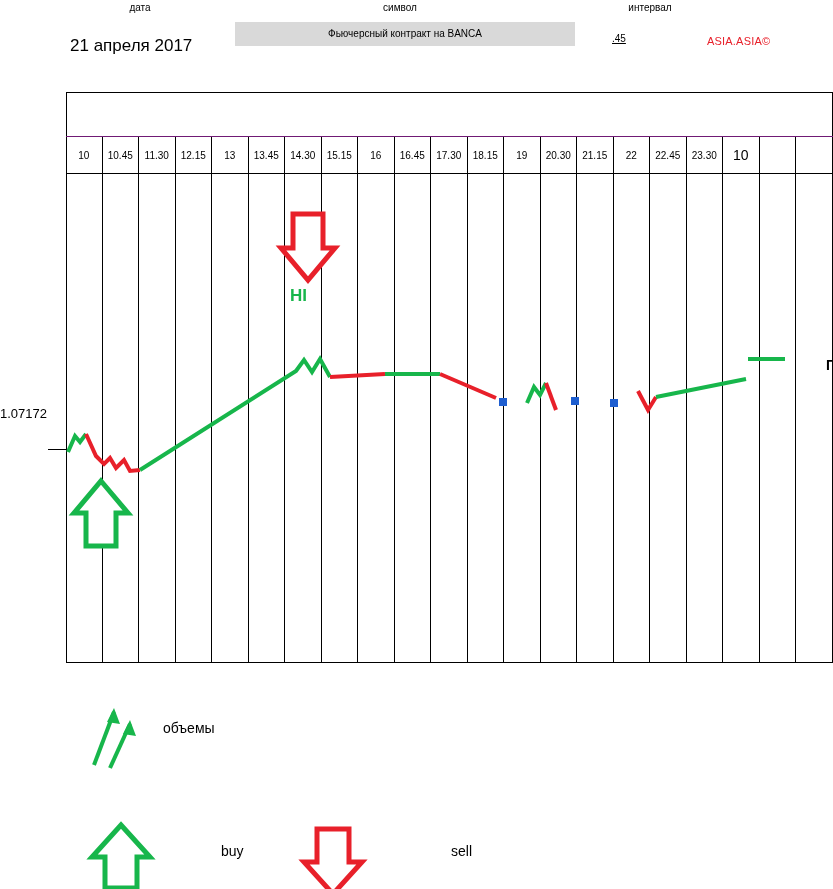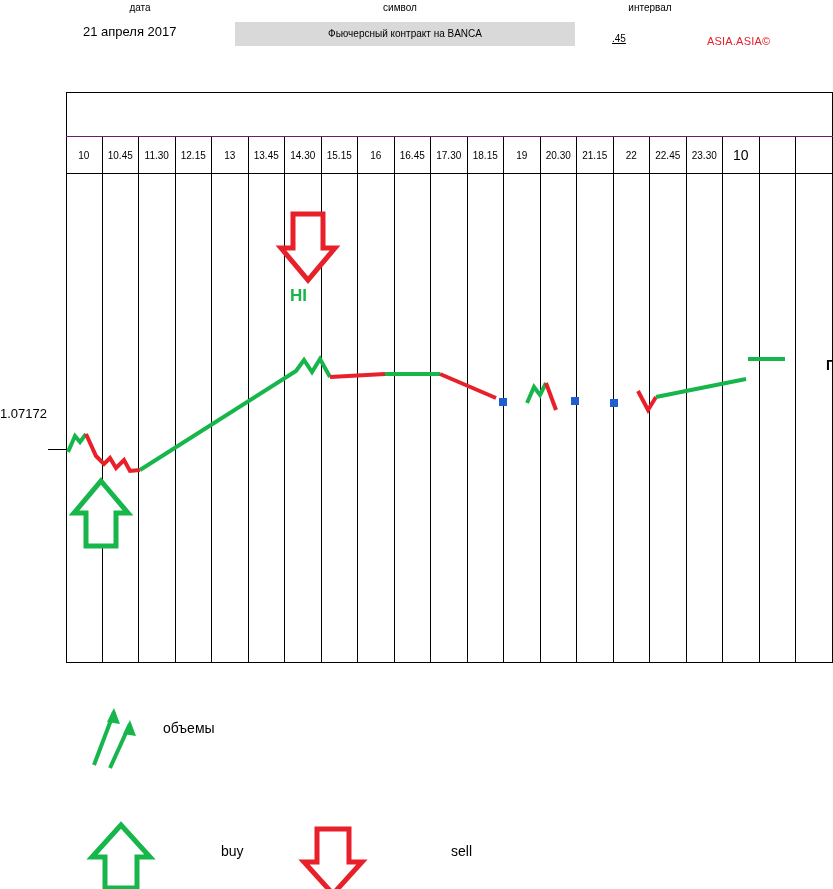--- a/index.html
+++ b/index.html
@@ -21,23 +21,22 @@
   .hdr-label {
     font-size: 10px;
     color: #000;
     text-align: center;
   }
   #hdr-date-label { left: 70px; top: 2px; width: 140px; }
   #hdr-symbol-label { left: 300px; top: 2px; width: 200px; }
   #hdr-interval-label { left: 590px; top: 2px; width: 120px; }
 
   #hdr-date-value {
-    left: 70px; top: 24px;
-    font-size: 13px;
-    margin-left: 13px;
+    left: 70px; top: 36px;
+    font-size: 17px;
   }
   #hdr-symbol-value {
     left: 235px; top: 22px;
     width: 340px; height: 24px;
     background: #d9d9d9;
     font-size: 10px;
     text-align: center;
     line-height: 24px;
   }
   #hdr-interval-value {

